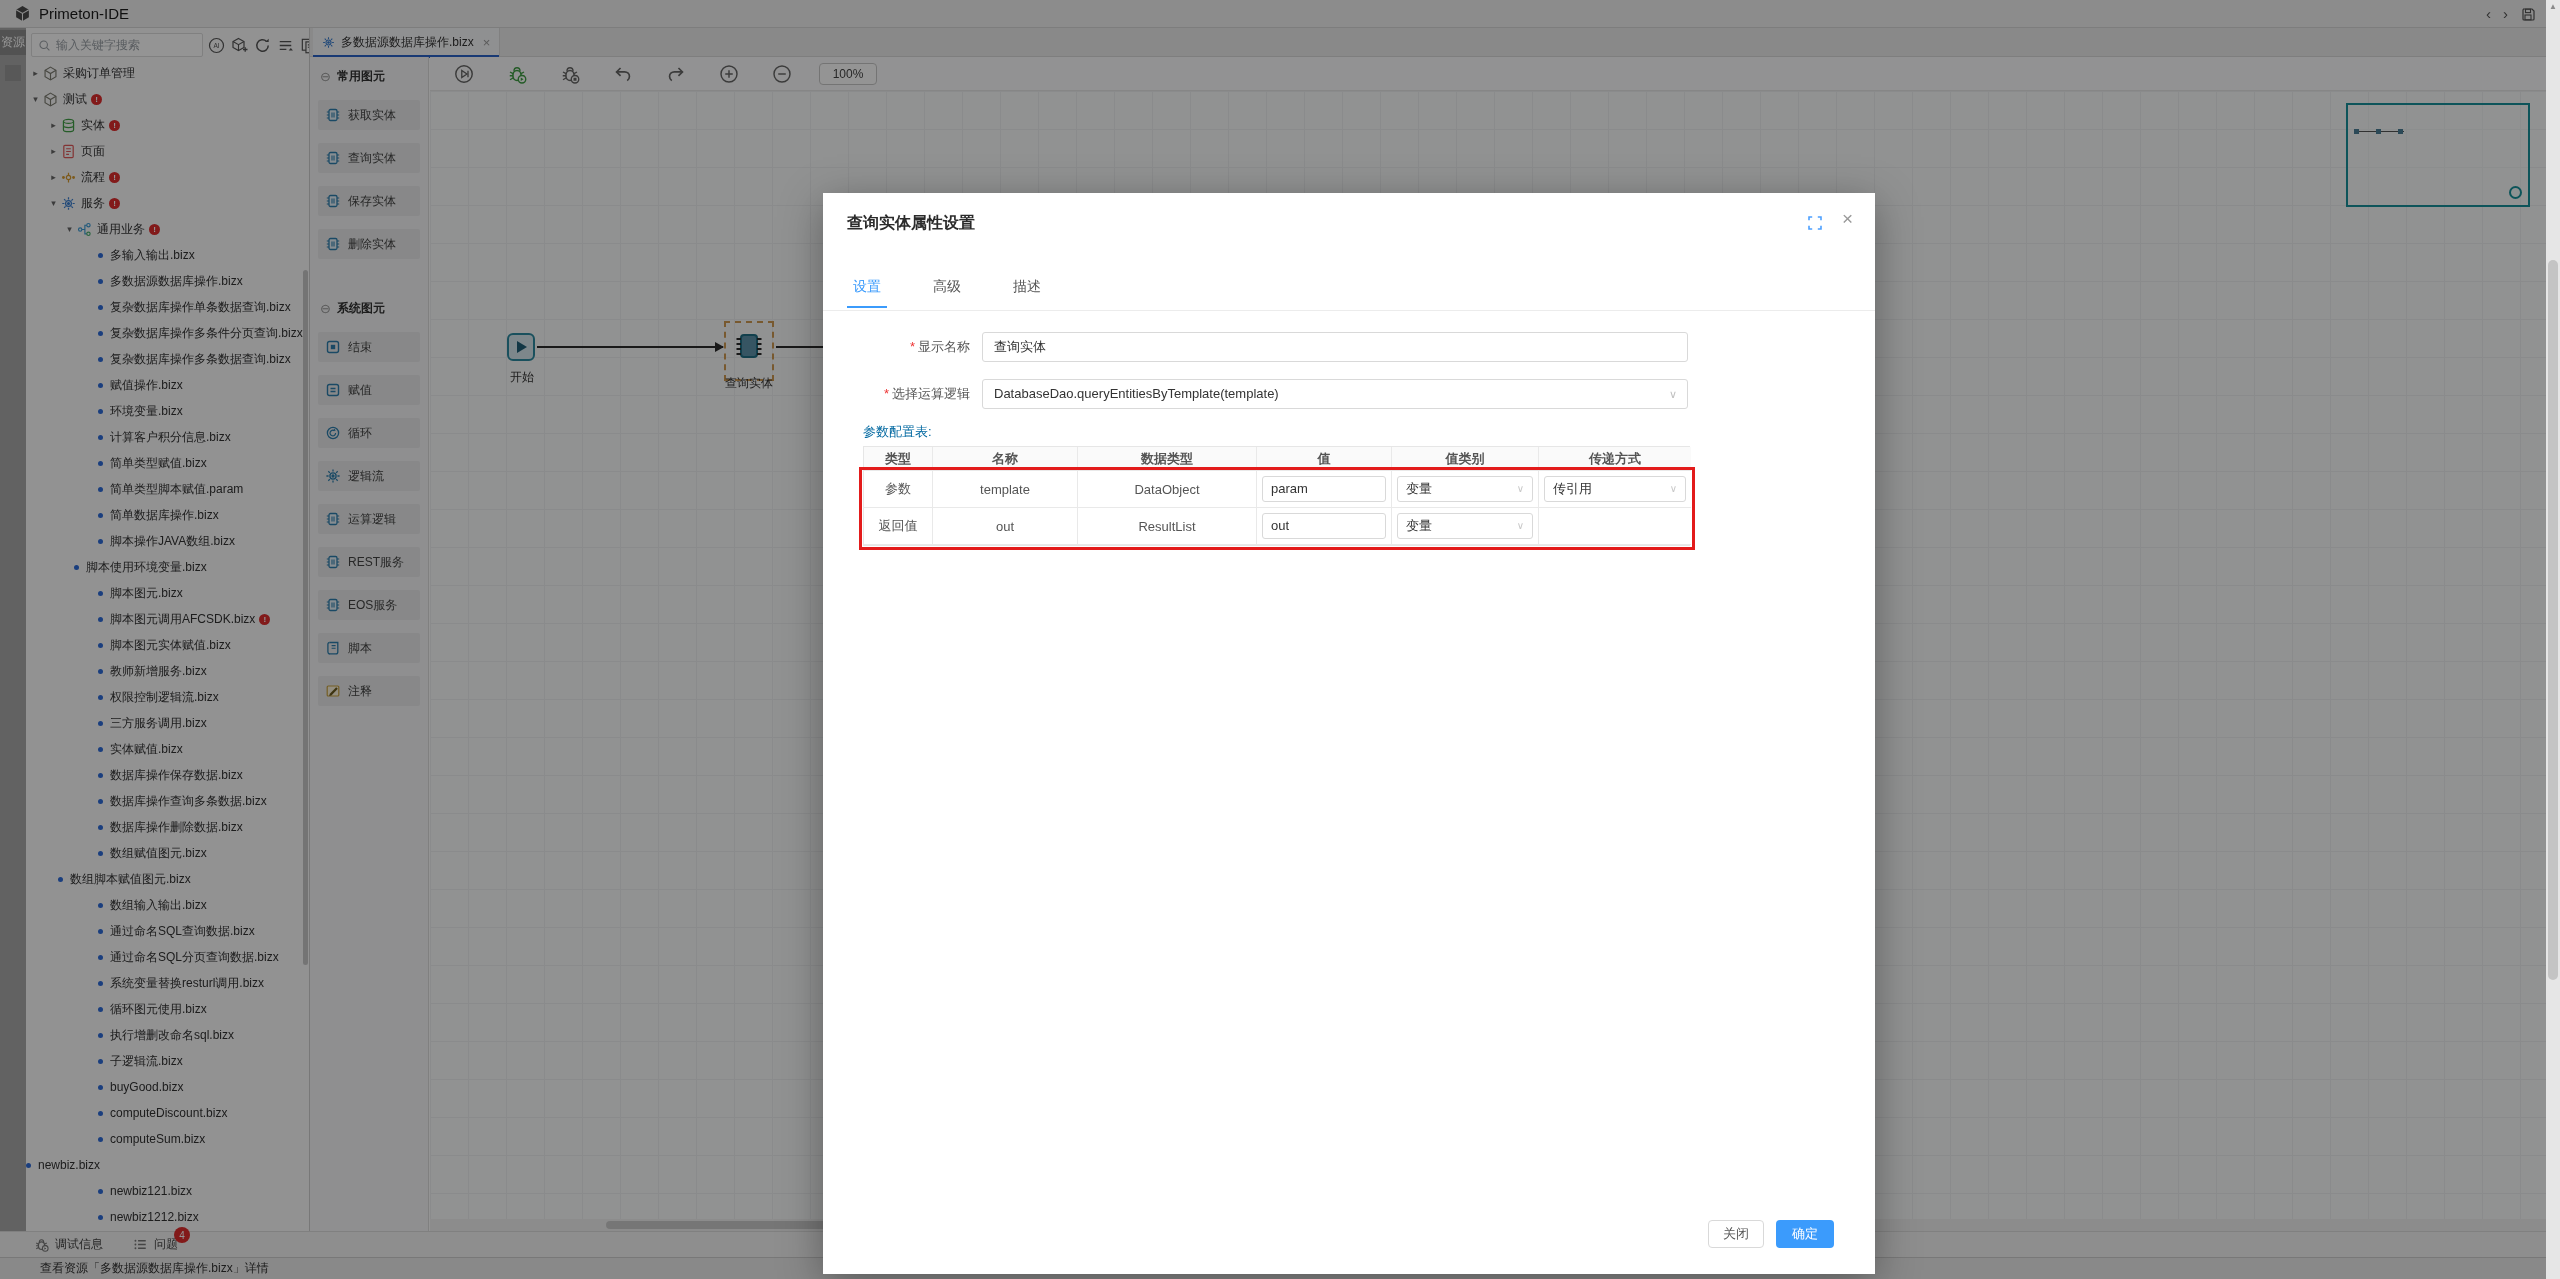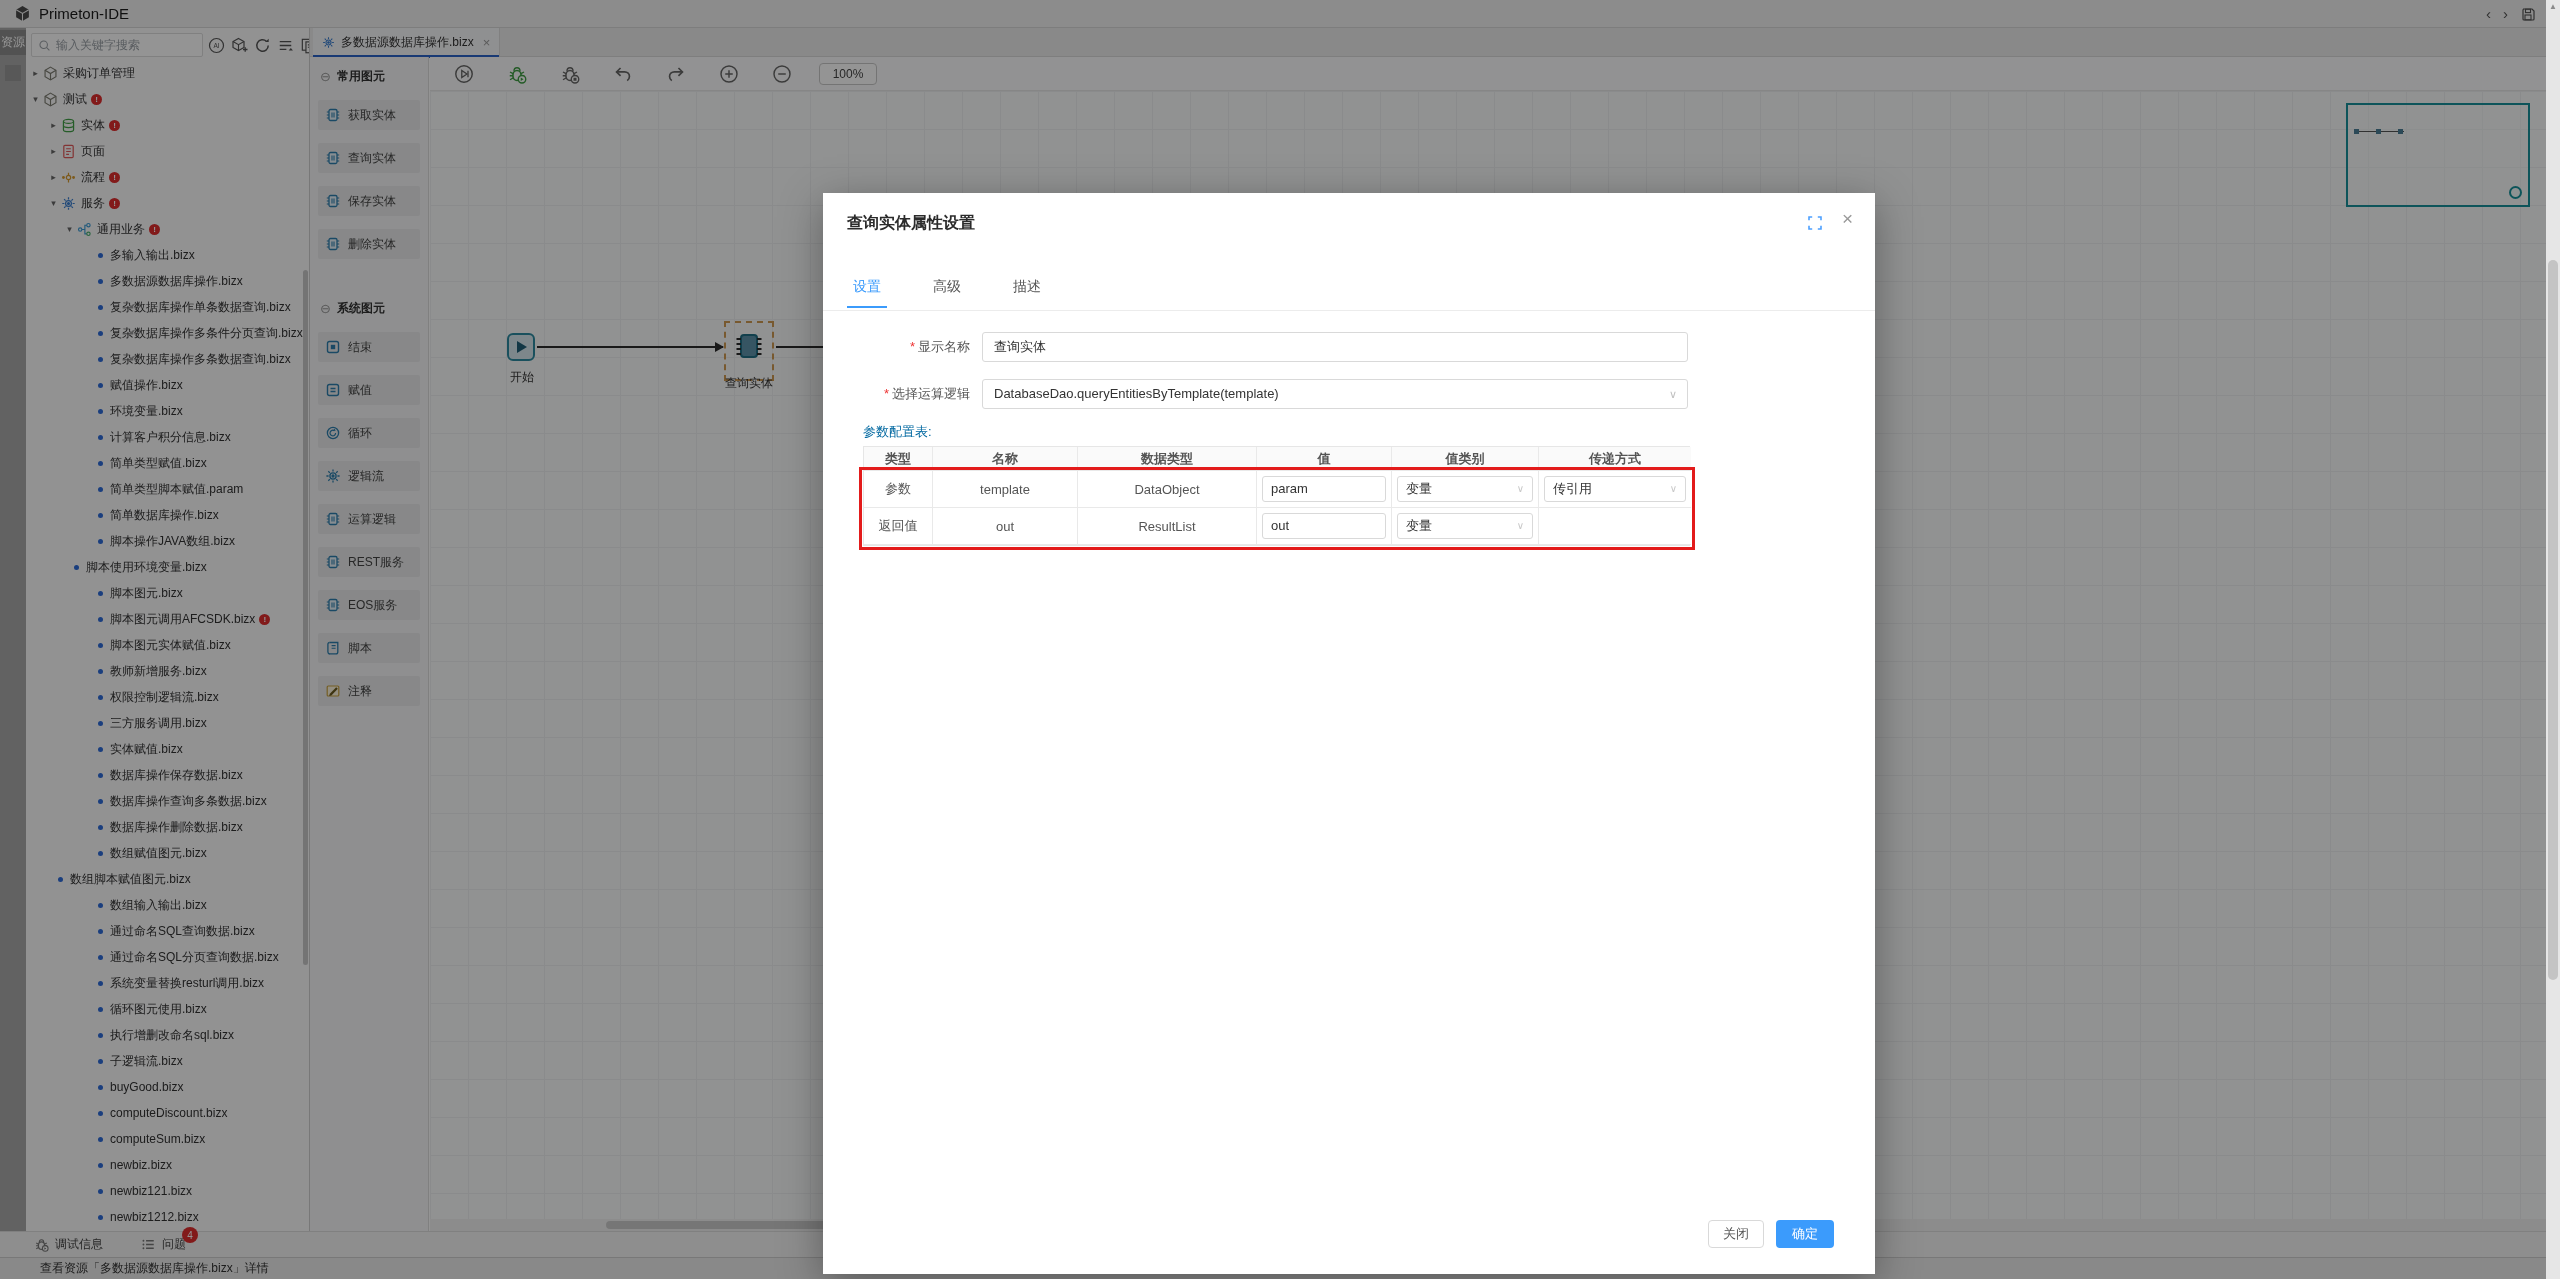--- a/index.html
+++ b/index.html
@@ -85,21 +85,21 @@
   .hscroll{position:absolute;left:0;right:0;bottom:0;height:12px;background:#f2f2f2;}
   .hthumb{position:absolute;left:176px;top:2px;width:1210px;height:8px;background:#cccccc;border-radius:4px;}
 
   
   .right-sb{position:absolute;right:0;top:0;width:14px;height:1279px;background:#e6e6e6;z-index:60;}
   .sb-up{font-size:8px;color:#8a8a8a;text-align:center;line-height:14px;}
   .sb-thumb{position:absolute;left:2px;top:260px;width:10px;height:720px;background:#c4c4c4;border-radius:5px;}
 
   
   .bottombar{position:absolute;left:0;right:14px;bottom:22px;height:26px;background:#f5f5f5;
-    border-top:1px solid #ddd;display:flex;align-items:center;gap:38px;padding-left:34px;
+    border-top:1px solid #ddd;display:flex;align-items:center;gap:30px;padding-left:34px;
     font-size:12px;color:#444;z-index:1;}
   .btab{display:flex;align-items:center;gap:6px;position:relative;}
   .btab .bicon{width:15px;height:15px;color:#777;}
   .num-badge{position:absolute;top:-9px;right:-12px;width:16px;height:16px;border-radius:50%;
     background:#e02d2d;color:#fff;font-size:10px;display:flex;align-items:center;justify-content:center;}
   .statusbar{position:absolute;left:0;right:14px;bottom:0;height:22px;background:#ededed;
     border-top:1px solid #cfcfcf;display:flex;align-items:center;padding-left:40px;font-size:12px;color:#333;z-index:1;}
 
   
   .overlay{position:absolute;left:0;top:0;right:14px;bottom:0;background:rgba(0,0,0,.42);z-index:50;}
@@ -514,21 +514,21 @@
           <span>buyGood.bizx</span>
         </div>
         <div class="trow" style="padding-left: 72px;">
           <span class="filedot"></span>
           <span>computeDiscount.bizx</span>
         </div>
         <div class="trow" style="padding-left: 72px;">
           <span class="filedot"></span>
           <span>computeSum.bizx</span>
         </div>
-        <div class="trow" style="padding-left: 72px; align-items: center;">
+        <div class="trow" style=" align-items: center;">
           <span class="filedot"></span>
           <span>newbiz.bizx</span>
         </div>
         <div class="trow" style="padding-left: 72px;">
           <span class="filedot"></span>
           <span>newbiz121.bizx</span>
         </div>
         <div class="trow" style="padding-left: 72px;">
           <span class="filedot"></span>
           <span>newbiz1212.bizx</span>

